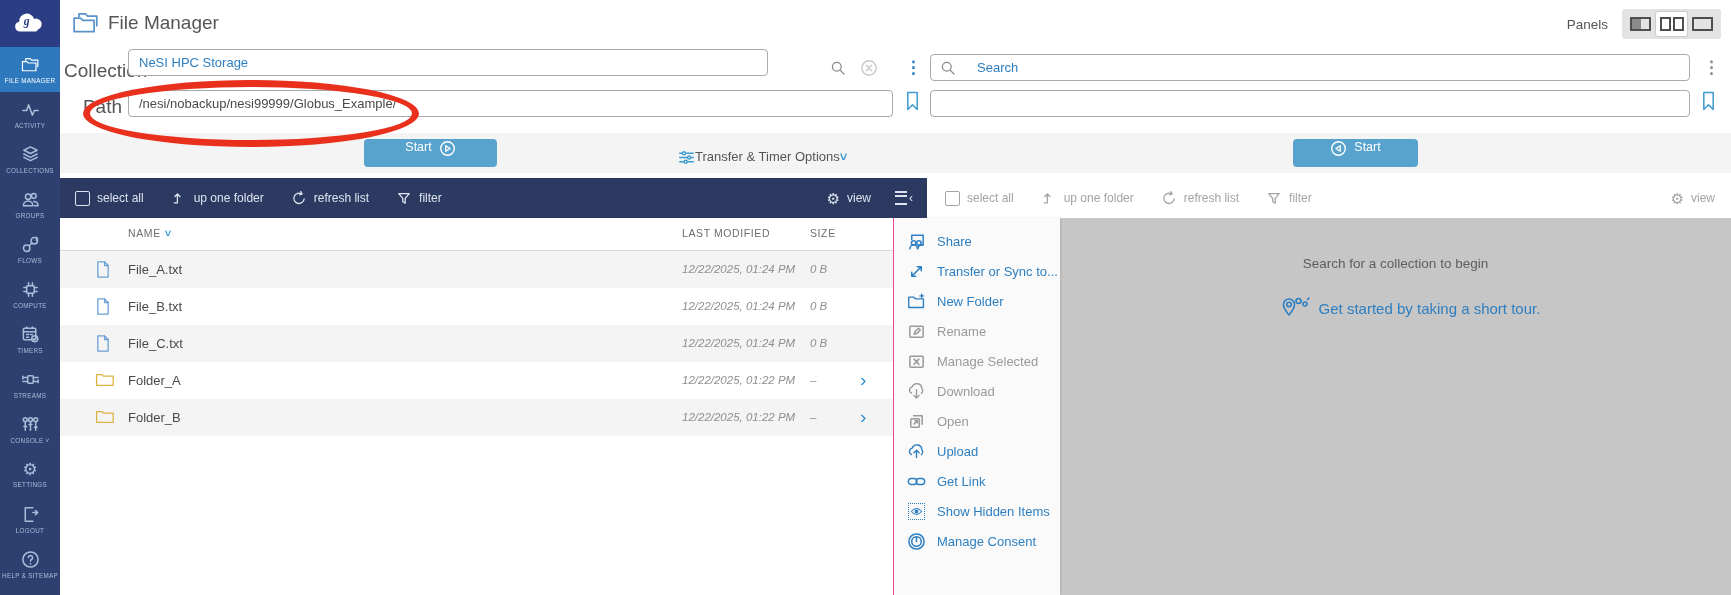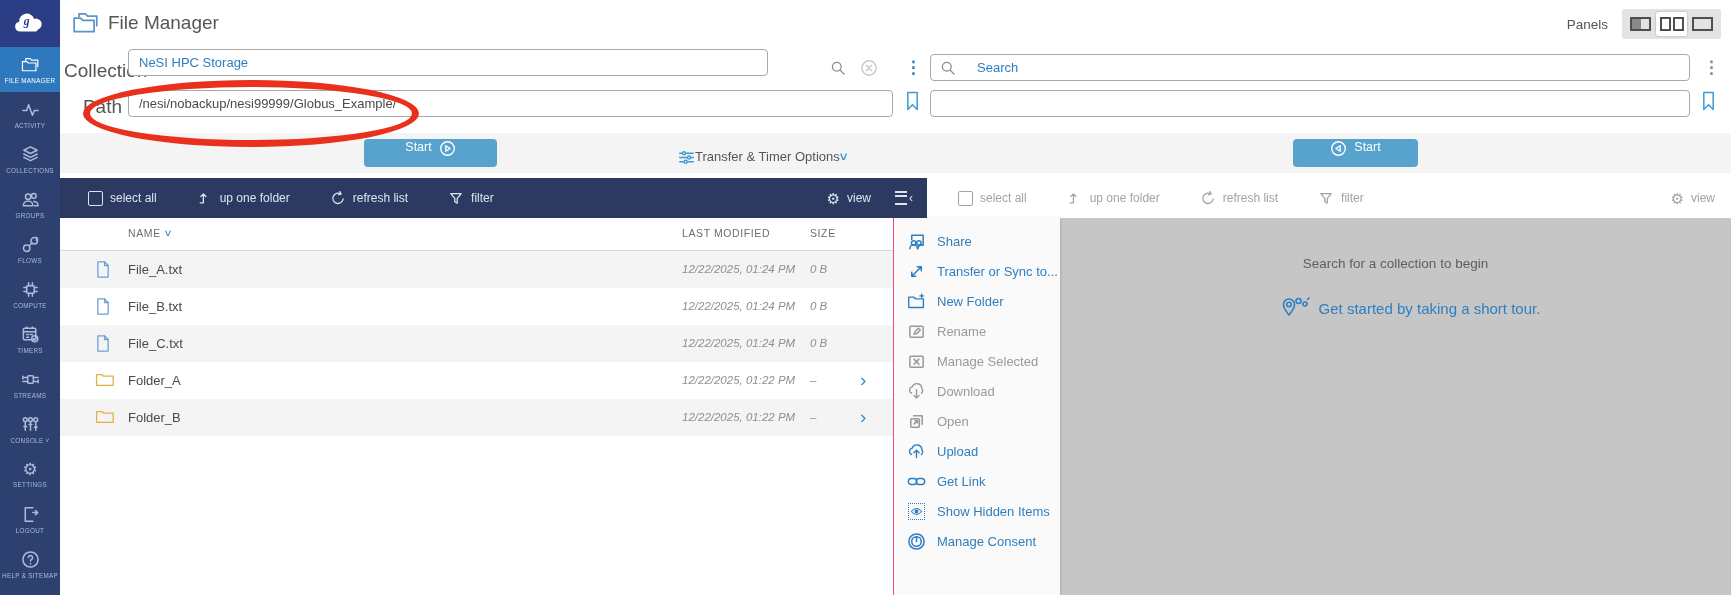--- a/index.html
+++ b/index.html
@@ -53,21 +53,21 @@
              font-family:"Liberation Sans",sans-serif;font-size:12.5px;display:flex;justify-content:center;gap:7px;cursor:pointer;}
   .start-btn.left{left:304px;width:133px;}
   .start-btn.right{left:1233px;width:125px;}
   .opt-toggle{position:absolute;left:618px;top:16px;display:flex;align-items:flex-start;gap:0;cursor:pointer;}
   .opt-toggle .olbl{font-size:13px;color:#555;}
   .chev{color:#3e9bd0;font-size:13px;font-weight:bold;}
 
   
   .toolbars{position:absolute;top:178px;left:0;width:100%;height:40px;display:flex;}
   .tb{display:flex;align-items:center;font-size:12px;}
-  .tb .grp{display:flex;align-items:center;gap:7px;margin-right:27px;cursor:pointer;margin-left:13px;}
+  .tb .grp{display:flex;align-items:center;gap:7px;margin-right:27px;cursor:pointer;}
   .tb-left{width:867px;background:#2c3a62;color:#dde4f0;padding-left:15px;box-sizing:border-box;}
   .tb-right{flex:1;background:#fff;color:#a3a3a3;padding-left:18px;box-sizing:border-box;}
   .cbx{width:13px;height:13px;border:1.5px solid currentColor;border-radius:2px;background:transparent;}
   .tb .spacer{margin-left:auto;}
   .tb .gearg{font-size:15px;line-height:1;}
   .tb svg{width:16px;height:16px;}
   .collapse{display:flex;align-items:center;gap:2px;margin:0 14px 0 24px;cursor:pointer;}
   .burger{width:12px;height:10px;border-top:2px solid #dde4f0;border-bottom:2px solid #dde4f0;position:relative;}
   .burger::after{content:"";position:absolute;left:0;top:2px;width:100%;height:2px;background:#dde4f0;}
   .tb-right .view-right{margin-left:auto;margin-right:16px;}

